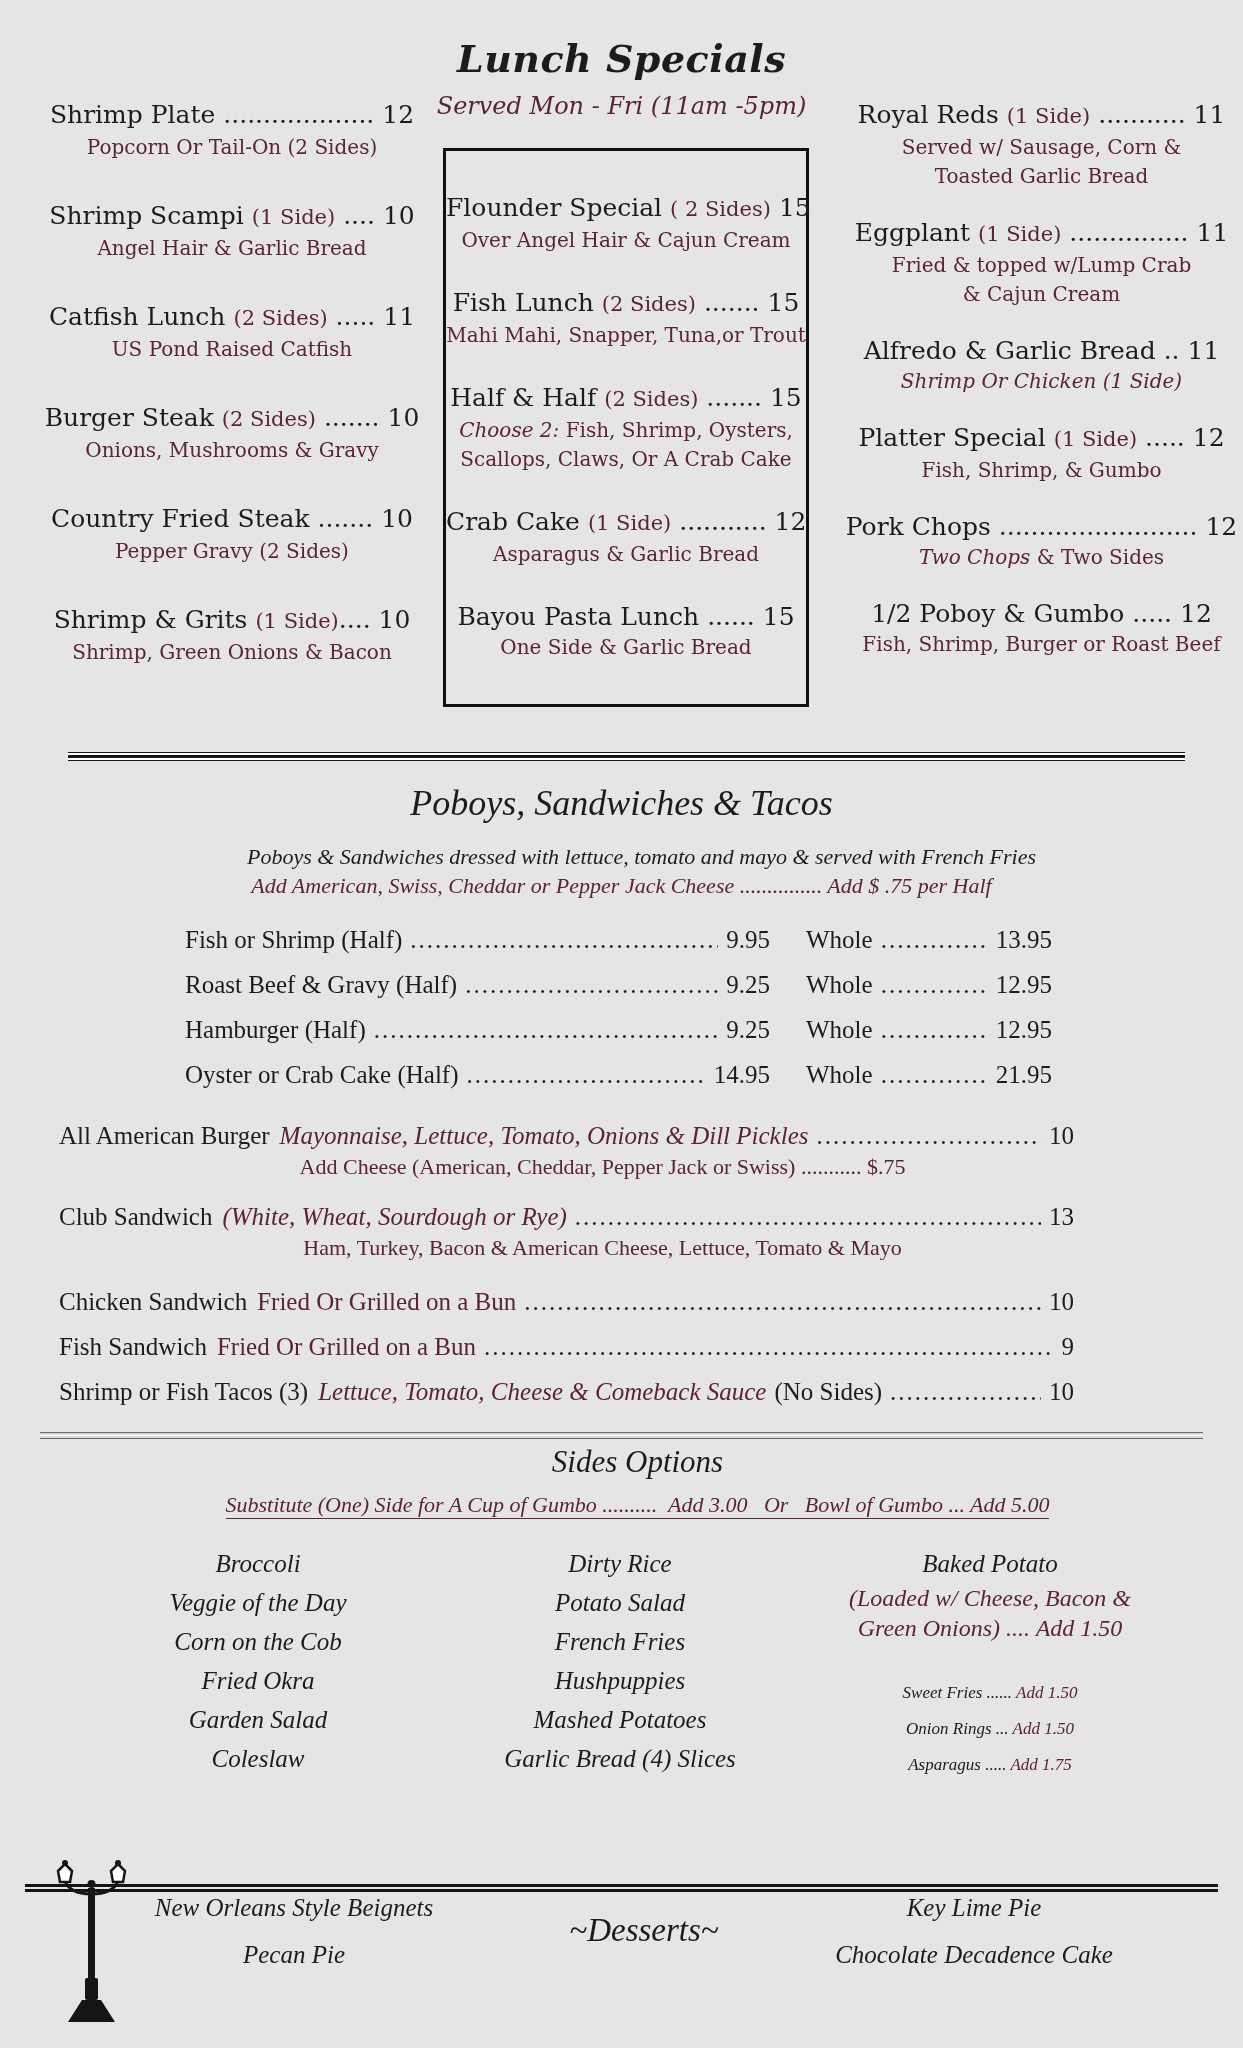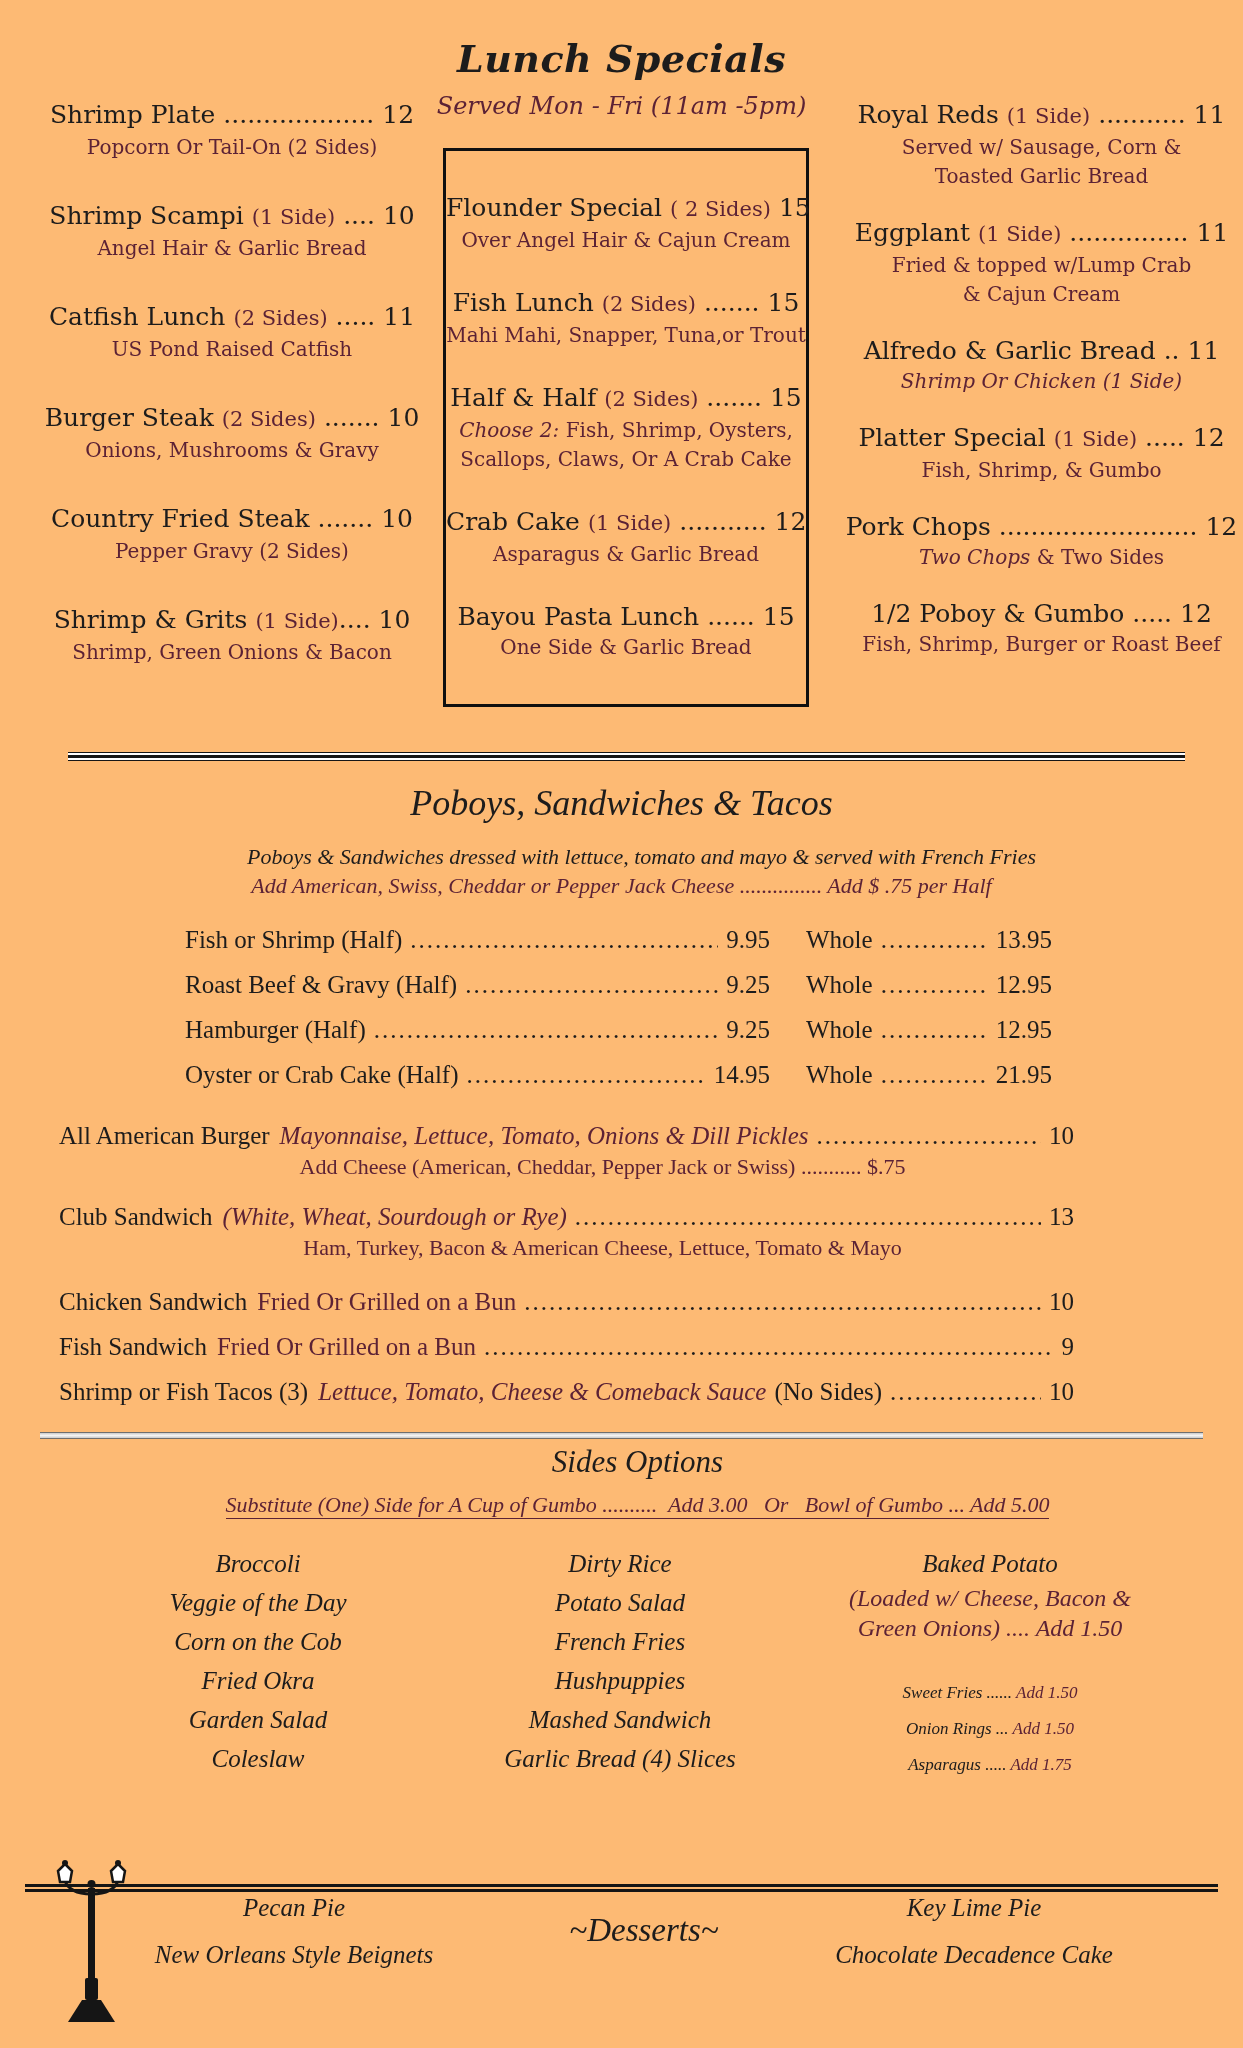--- a/index.html
+++ b/index.html
@@ -1,16 +1,16 @@
 <!DOCTYPE html>
 <html><head>
 <meta charset="utf-8">
 <style>
   html,body{margin:0;padding:0;background:#ffffff;}
-  .page{position:relative;width:1243px;height:2048px;background:#fdba74;overflow:hidden;
+  .page{position:relative;width:1243px;height:2048px;background:#e5e5e5;overflow:hidden;
         font-family:"DejaVu Serif", serif;color:#1d1c1c;}
   .m{color:#5c2235;}
   .it{font-style:italic;}
 
   
   .lunch-title{position:absolute;top:36px;left:0;width:100%;text-align:center;
     font-size:38px;font-weight:bold;font-style:italic;letter-spacing:.5px;}
   .lunch-sub{position:absolute;top:92px;left:0;width:100%;text-align:center;
     font-size:24px;font-style:italic;color:#5c2235;}
 
@@ -274,21 +274,21 @@
         <div class="sd-item">Corn on the Cob</div>
         <div class="sd-item">Fried Okra</div>
         <div class="sd-item">Garden Salad</div>
         <div class="sd-item">Coleslaw</div>
       </div>
       <div class="sd-c2">
         <div class="sd-item">Dirty Rice</div>
         <div class="sd-item">Potato Salad</div>
         <div class="sd-item">French Fries</div>
         <div class="sd-item">Hushpuppies</div>
-        <div class="sd-item">Mashed Sandwich</div>
+        <div class="sd-item">Mashed Potatoes</div>
         <div class="sd-item">Garlic Bread (4) Slices</div>
       </div>
       <div class="sd-c3">
         <div class="sd-item">Baked Potato</div>
         <div class="sd-loaded">(Loaded w/ Cheese, Bacon &amp;</div>
         <div class="sd-loaded">Green Onions) .... Add 1.50</div>
         <div class="sd-extras">
           <div class="sd-extra"><span>Sweet Fries ......</span><span class="m"> Add 1.50</span></div>
           <div class="sd-extra"><span>Onion Rings ...</span><span class="m"> Add 1.50</span></div>
           <div class="sd-extra"><span>Asparagus .....</span><span class="m"> Add 1.75</span></div>
@@ -314,22 +314,22 @@
         <path d="M19 4 L26 11 L24 22 L14 22 L12 11 Z"></path>
         <path d="M72 4 L79 11 L77 22 L67 22 L65 11 Z"></path>
       </g>
       <g fill="#151515">
         <circle cx="19" cy="3" r="3"></circle>
         <circle cx="72" cy="3" r="3"></circle>
       </g>
     </svg>
   </div>
   <div class="ds-block ds-left">
+    <div>New Orleans Style Beignets</div>
     <div>Pecan Pie</div>
-    <div>New Orleans Style Beignets</div>
   </div>
   <div class="ds-center">~Desserts~</div>
   <div class="ds-block ds-right">
     <div>Key Lime Pie</div>
     <div>Chocolate Decadence Cake</div>
   </div>
 
 </div>
 
 </body></html>

